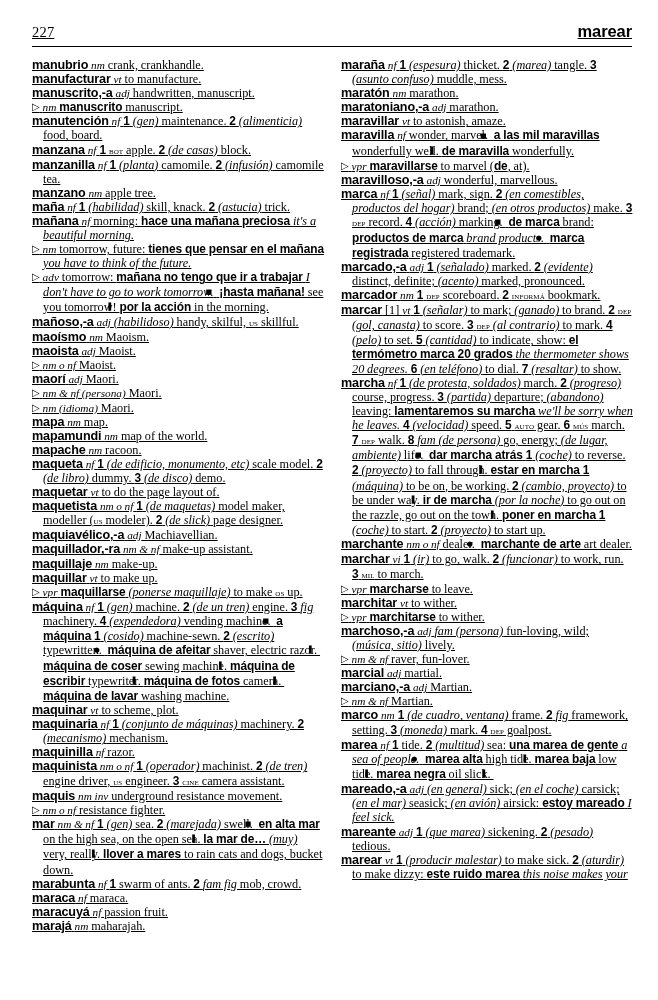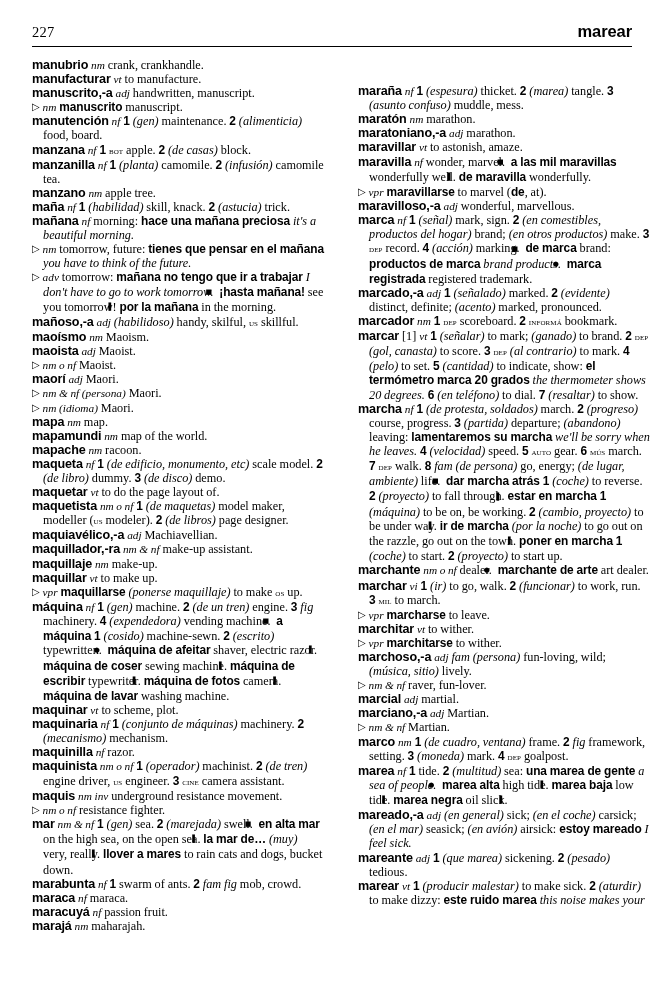--- a/index.html
+++ b/index.html
@@ -13,20 +13,21 @@
     font-family: "Liberation Serif", "DejaVu Serif", serif;
     color: #000000;
     overflow: hidden;
   }
   .page {
     position: relative;
     width: 658px;
     height: 1000px;
     box-sizing: border-box;
     padding: 22px 26px 0 32px;
+    text-decoration: underline;
   }
 
   
   .running-head {
     display: flex;
     align-items: baseline;
     justify-content: space-between;
     height: 20px;
   }
   .folio {
@@ -42,23 +43,22 @@
   .head-rule {
     border: 0;
     border-top: 1.6px solid #000;
     margin: 4px 0 0 0;
     padding: 0;
   }
 
   
   .columns {
     display: flex;
-    gap: 34px;
+    gap: 17px;
     margin-top: 11px;
-    align-items: center;
   }
   .col {
     width: 292px;
     flex: 0 0 292px;
   }
 
   
   .entry {
     font-size: 12.25px;
     line-height: 14.1px;
@@ -150,34 +150,34 @@
         <p class="entry"><span class="hw">manufacturar</span> <span class="gr">vt</span> to manufacture.</p>
         <p class="entry"><span class="hw">manuscrito,-a</span> <span class="gr">adj</span> handwritten, manuscript.</p>
         <p class="entry sub"><span class="arrow">▷</span> <span class="gr">nm</span> <span class="es">manuscrito</span> manuscript.</p>
         <p class="entry"><span class="hw">manutención</span> <span class="gr">nf</span> <span class="num">1</span> <span class="par">(gen)</span> maintenance. <span class="num">2</span> <span class="par">(alimenticia)</span> food, board.</p>
         <p class="entry"><span class="hw">manzana</span> <span class="gr">nf</span> <span class="num">1</span> <span class="sc">bot</span> apple. <span class="num">2</span> <span class="par">(de casas)</span> block.</p>
         <p class="entry"><span class="hw">manzanilla</span> <span class="gr">nf</span> <span class="num">1</span> <span class="par">(planta)</span> camomile. <span class="num">2</span> <span class="par">(infusión)</span> camomile tea.</p>
         <p class="entry"><span class="hw">manzano</span> <span class="gr">nm</span> apple tree.</p>
         <p class="entry"><span class="hw">maña</span> <span class="gr">nf</span> <span class="num">1</span> <span class="par">(habilidad)</span> skill, knack. <span class="num">2</span> <span class="par">(astucia)</span> trick.</p>
         <p class="entry"><span class="hw">mañana</span> <span class="gr">nf</span> morning: <span class="es">hace una mañana preciosa</span> <span class="en">it's a beautiful morning.</span></p>
         <p class="entry sub"><span class="arrow">▷</span> <span class="gr">nm</span> tomorrow, future: <span class="es">tienes que pensar en el mañana</span> <span class="en">you have to think of the future.</span></p>
-        <p class="entry sub"><span class="arrow">▷</span> <span class="gr">adv</span> tomorrow: <span class="es">mañana no tengo que ir a trabajar</span> <span class="en">I don't have to go to work tomorrow.</span> <span class="b-sq">■</span> <span class="es">¡hasta mañana!</span> see you tomorrow! <span class="b-ba">▌</span><span class="es">por la mañana</span> in the morning.</p>
+        <p class="entry sub"><span class="arrow">▷</span> <span class="gr">adv</span> tomorrow: <span class="es">mañana no tengo que ir a trabajar</span> <span class="en">I don't have to go to work tomorrow.</span> <span class="b-sq">■</span> <span class="es">¡hasta mañana!</span> see you tomorrow! <span class="b-ba">▌</span><span class="es">por la acción</span> in the morning.</p>
         <p class="entry"><span class="hw">mañoso,-a</span> <span class="gr">adj</span> <span class="par">(habilidoso)</span> handy, skilful, <span class="sc">us</span> skillful.</p>
         <p class="entry"><span class="hw">maoísmo</span> <span class="gr">nm</span> Maoism.</p>
         <p class="entry"><span class="hw">maoista</span> <span class="gr">adj</span> Maoist.</p>
         <p class="entry sub"><span class="arrow">▷</span> <span class="gr">nm o nf</span> Maoist.</p>
         <p class="entry"><span class="hw">maorí</span> <span class="gr">adj</span> Maori.</p>
         <p class="entry sub"><span class="arrow">▷</span> <span class="gr">nm &amp; nf (persona)</span> Maori.</p>
         <p class="entry sub"><span class="arrow">▷</span> <span class="gr">nm (idioma)</span> Maori.</p>
         <p class="entry"><span class="hw">mapa</span> <span class="gr">nm</span> map.</p>
         <p class="entry"><span class="hw">mapamundi</span> <span class="gr">nm</span> map of the world.</p>
         <p class="entry"><span class="hw">mapache</span> <span class="gr">nm</span> racoon.</p>
         <p class="entry"><span class="hw">maqueta</span> <span class="gr">nf</span> <span class="num">1</span> <span class="par">(de edificio, monumento, etc)</span> scale model. <span class="num">2</span> <span class="par">(de libro)</span> dummy. <span class="num">3</span> <span class="par">(de disco)</span> demo.</p>
         <p class="entry"><span class="hw">maquetar</span> <span class="gr">vt</span> to do the page layout of.</p>
-        <p class="entry"><span class="hw">maquetista</span> <span class="gr">nm o nf</span> <span class="num">1</span> <span class="par">(de maquetas)</span> model maker, modeller (<span class="sc">us</span> modeler). <span class="num">2</span> <span class="par">(de libros)</span> page designer.</p>
+        <p class="entry"><span class="hw">maquetista</span> <span class="gr">nm o nf</span> <span class="num">1</span> <span class="par">(de maquetas)</span> model maker, modeller (<span class="sc">us</span> modeler). <span class="num">2</span> <span class="par">(de slick)</span> page designer.</p>
         <p class="entry"><span class="hw">maquiavélico,-a</span> <span class="gr">adj</span> Machiavellian.</p>
         <p class="entry"><span class="hw">maquillador,-ra</span> <span class="gr">nm &amp; nf</span> make-up assistant.</p>
         <p class="entry"><span class="hw">maquillaje</span> <span class="gr">nm</span> make-up.</p>
         <p class="entry"><span class="hw">maquillar</span> <span class="gr">vt</span> to make up.</p>
         <p class="entry sub"><span class="arrow">▷</span> <span class="gr">vpr</span> <span class="es">maquillarse</span> <span class="par">(ponerse maquillaje)</span> to make <span class="sc">os</span> up.</p>
         <p class="entry"><span class="hw">máquina</span> <span class="gr">nf</span> <span class="num">1</span> <span class="par">(gen)</span> machine. <span class="num">2</span> <span class="par">(de un tren)</span> engine. <span class="num">3</span> <span class="par">fig</span> machinery. <span class="num">4</span> <span class="par">(expendedora)</span> vending machine. <span class="b-sq">■</span> <span class="es">a máquina</span> <span class="num">1</span> <span class="par">(cosido)</span> machine-sewn. <span class="num">2</span> <span class="par">(escrito)</span> typewritten. <span class="b-ci">●</span> <span class="es">máquina de afeitar</span> shaver, electric razor. <span class="b-ba">▌</span><span class="es">máquina de coser</span> sewing machine. <span class="b-ba">▌</span><span class="es">máquina de escribir</span> typewriter. <span class="b-ba">▌</span><span class="es">máquina de fotos</span> camera. <span class="b-ba">▌</span><span class="es">máquina de lavar</span> washing machine.</p>
         <p class="entry"><span class="hw">maquinar</span> <span class="gr">vt</span> to scheme, plot.</p>
         <p class="entry"><span class="hw">maquinaria</span> <span class="gr">nf</span> <span class="num">1</span> <span class="par">(conjunto de máquinas)</span> machinery. <span class="num">2</span> <span class="par">(mecanismo)</span> mechanism.</p>
         <p class="entry"><span class="hw">maquinilla</span> <span class="gr">nf</span> razor.</p>
         <p class="entry"><span class="hw">maquinista</span> <span class="gr">nm o nf</span> <span class="num">1</span> <span class="par">(operador)</span> machinist. <span class="num">2</span> <span class="par">(de tren)</span> engine driver, <span class="sc">us</span> engineer. <span class="num">3</span> <span class="sc">cine</span> camera assistant.</p>

